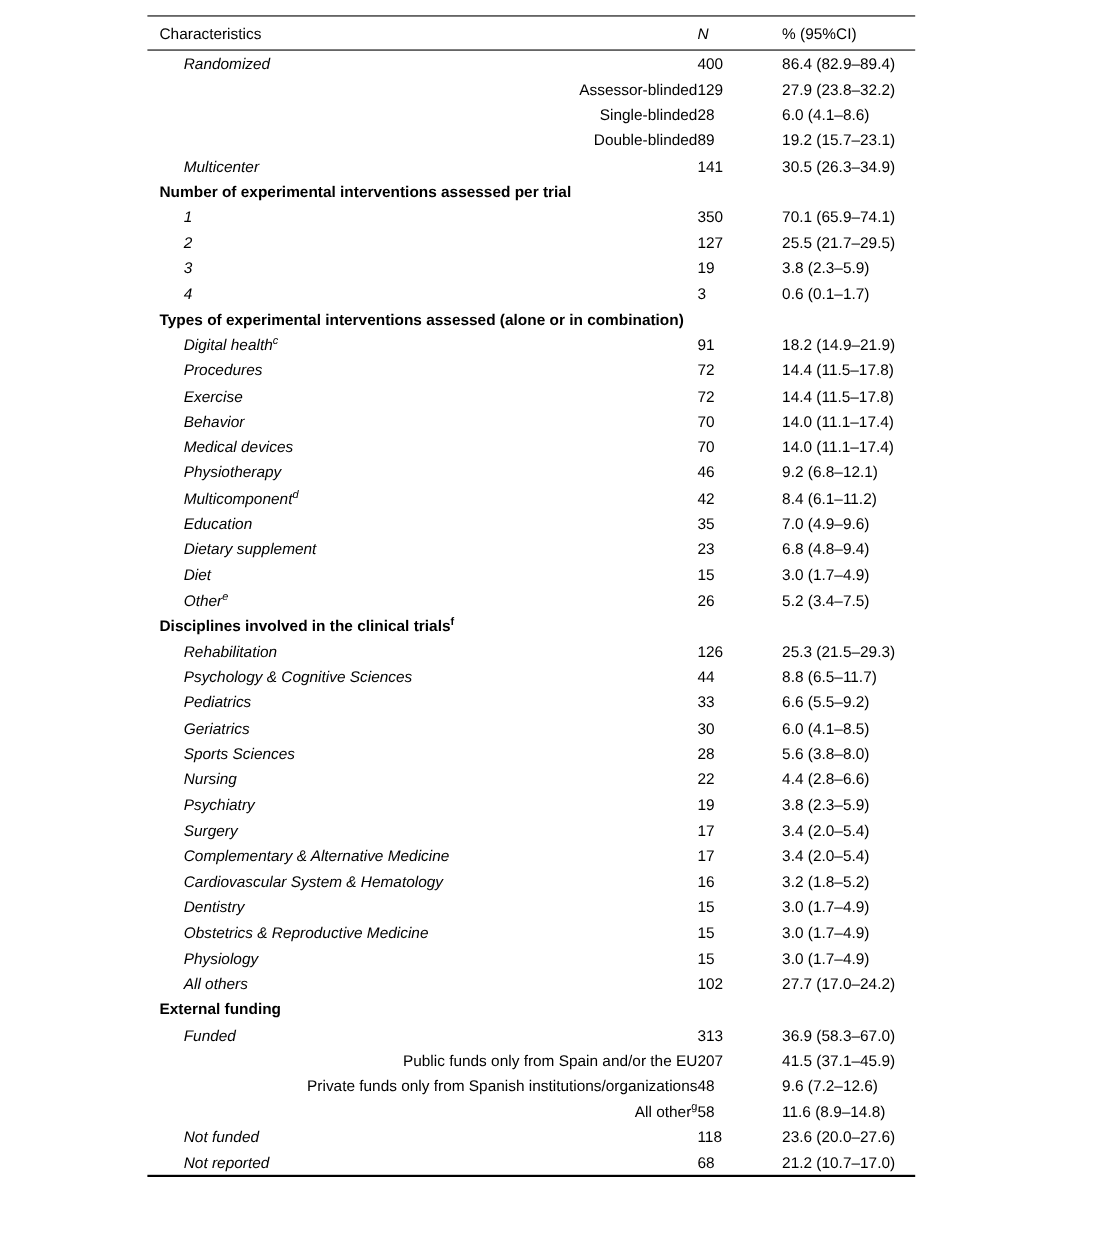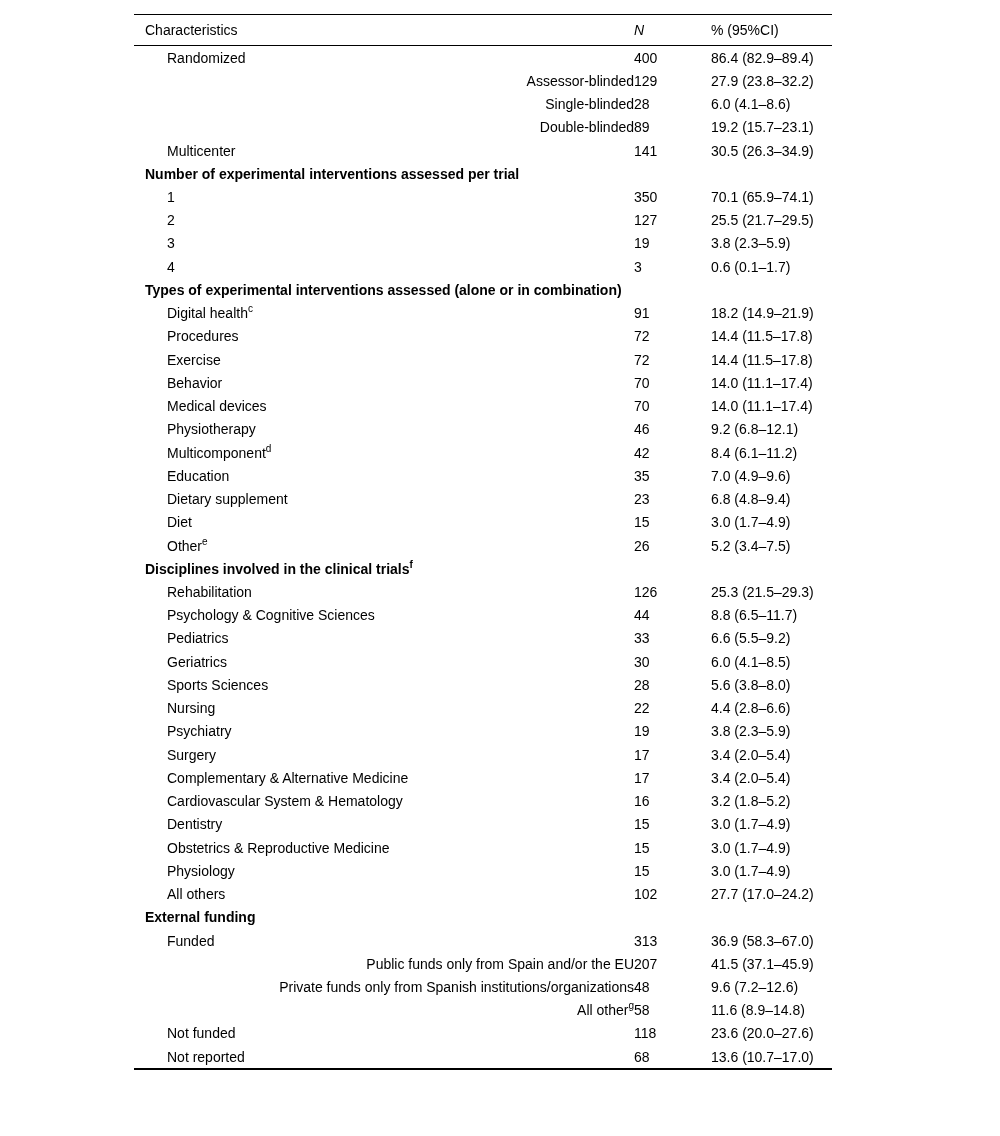--- a/index.html
+++ b/index.html
@@ -31,21 +31,21 @@
   .row{
     display:grid;
     grid-template-columns:500px 77px auto;
     height:23.24px;
     align-items:center;
   }
   .cell{white-space:nowrap;}
   .level0 .label{padding-left:11px;font-weight:bold;}
   .level1 .label{padding-left:33px;}
   .level2 .label{padding-left:51px;text-align:right;}
-  .row.italic .label{}
+  .row.italic .label{font-style:italic;}
   sup{font-size:10px;line-height:0;}
 </style>
 </head>
 <body>
 
 <div class="page">
   <div class="tablewrap">
     <div class="rule-top"></div>
     <div class="thead">
       <div class="cell c1">Characteristics</div>
@@ -264,18 +264,18 @@
           <div class="cell pcell">11.6 (8.9–14.8)</div>
         </div>
         <div class="row level1 italic">
           <div class="cell label"><span>Not funded</span></div>
           <div class="cell ncell"><span>118</span></div>
           <div class="cell pcell">23.6 (20.0–27.6)</div>
         </div>
         <div class="row level1 italic">
           <div class="cell label"><span>Not reported</span></div>
           <div class="cell ncell"><span>68</span></div>
-          <div class="cell pcell">13.6 (10.7–17.0)</div>
+          <div class="cell pcell">21.2 (10.7–17.0)</div>
         </div>
       </div>
     <div class="rule-bottom"></div>
   </div>
 </div>
 
 </body></html>

